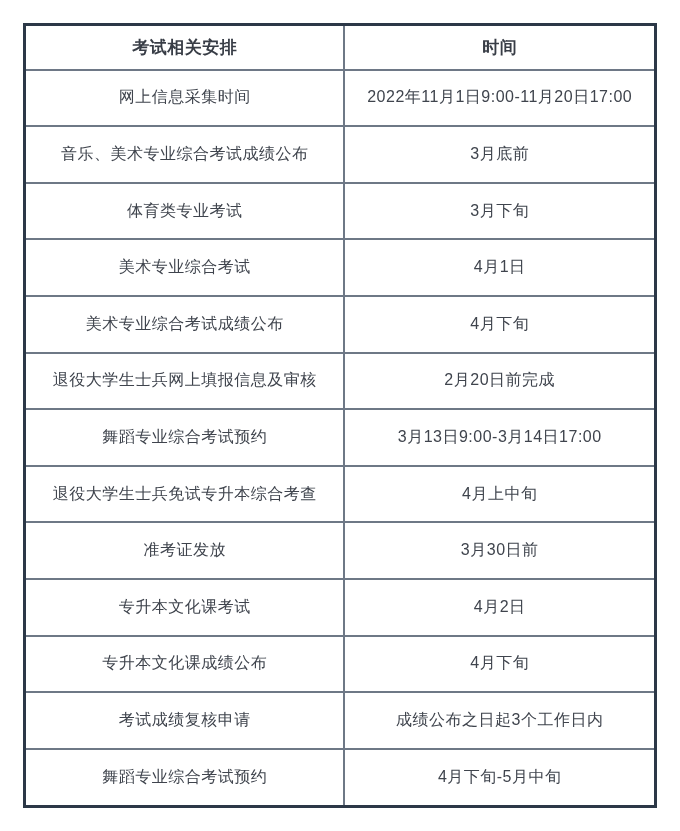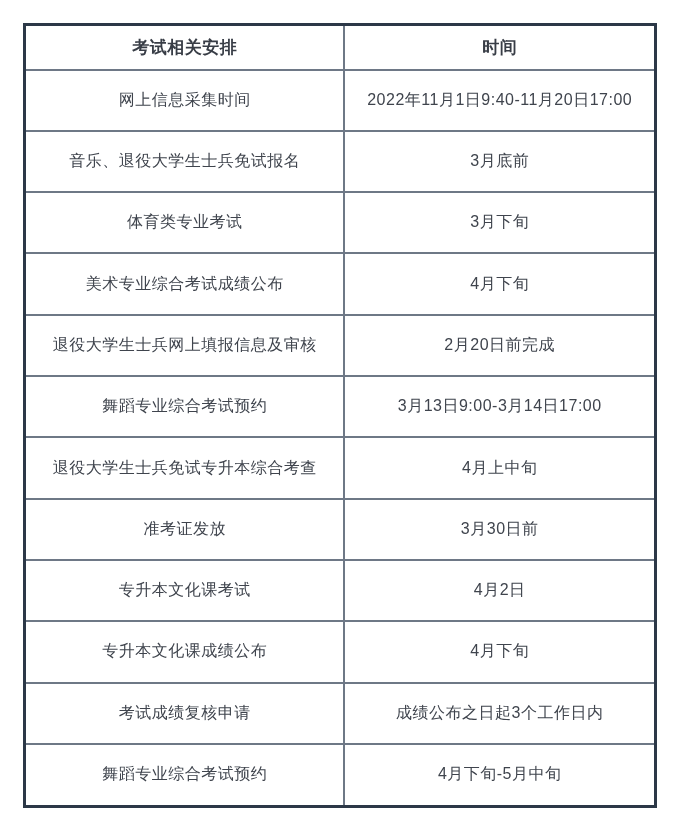--- a/index.html
+++ b/index.html
@@ -59,35 +59,39 @@
     </colgroup>
     <thead>
       <tr>
         <th>考试相关安排</th>
         <th>时间</th>
       </tr>
     </thead>
     <tbody>
   <tr>
     <td>网上信息采集时间</td>
-    <td>2022年11月1日9:40-11月20日17:00</td>
+    <td>2022年11月1日9:00-11月20日17:00</td>
   </tr>
 
 
 
   <tr>
-    <td>音乐、退役大学生士兵免试报名</td>
+    <td>音乐、美术专业综合考试成绩公布</td>
     <td>3月底前</td>
   </tr>
 
   <tr>
     <td>体育类专业考试</td>
     <td>3月下旬</td>
   </tr>
 
+  <tr>
+    <td>美术专业综合考试</td>
+    <td>4月1日</td>
+  </tr>
 
   <tr>
     <td>美术专业综合考试成绩公布</td>
     <td>4月下旬</td>
   </tr>
 
   <tr>
     <td>退役大学生士兵网上填报信息及审核</td>
     <td>2月20日前完成</td>
   </tr>

